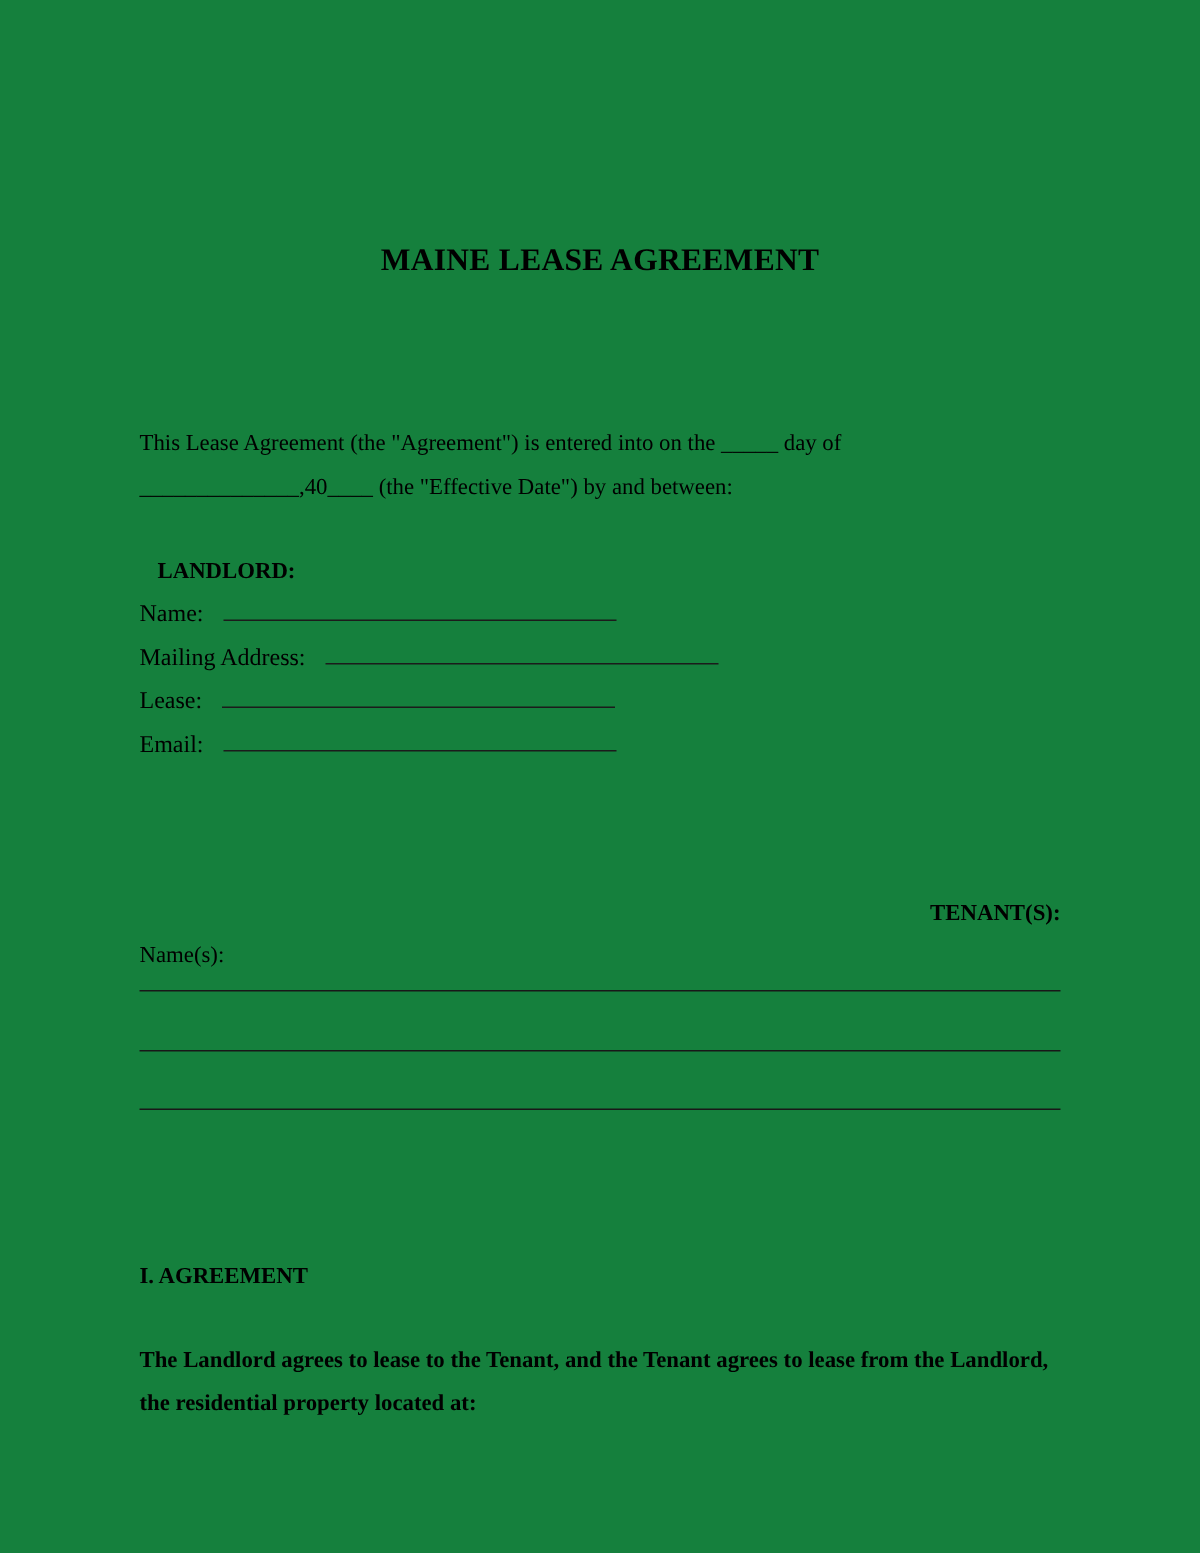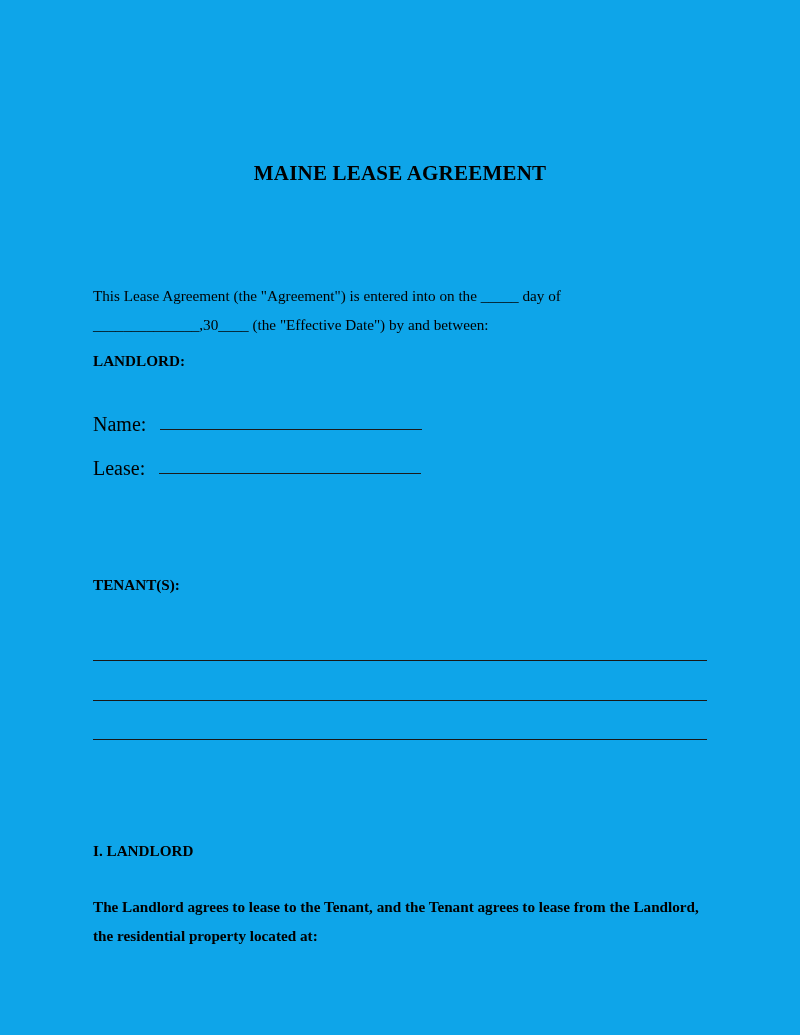--- a/index.html
+++ b/index.html
@@ -13,21 +13,21 @@
     position: relative;
     font-family: "Liberation Serif", "DejaVu Serif", serif;
     color: #000000;
     -webkit-font-smoothing: antialiased;
   }
   .page {
     position: absolute;
     top: 0; left: 0;
     width: 800px;
     height: 1035px;
-    background: #0ea5e9;
+    background: #15803d;
     overflow: hidden;
   }
 
   
   .doc-title {
     position: absolute;
     left: 0;
     top: 160px;
     width: 800px;
     text-align: center;
@@ -41,23 +41,23 @@
   .block {
     position: absolute;
     left: 93px;
     width: 614px;
     font-size: 15.2px;
     line-height: 29px;
   }
   .block.bold { font-weight: bold; }
 
   .intro { top: 281px; }
-  .landlord-head { top: 346px; }
+  .landlord-head { top: 366px; margin-left: 12px; }
   .and-line { top: 537px; }
-  .tenant-head { top: 570px; }
+  .tenant-head { top: 594px; text-align: right; }
   .tenant-names { top: 622px; }
   .premises-head { top: 836px; }
   .premises-body { top: 892px; font-weight: bold; }
 
   
   .blank {
     text-decoration-thickness: 1px;
     text-underline-offset: 2px;
     white-space: pre;
   }
@@ -65,24 +65,23 @@
   
   .field-rows {
     position: absolute;
     left: 93px;
     top: 395px;
     width: 614px;
   }
   .field-row {
     position: relative;
     height: 29px;
-    font-size: 20px;
+    font-size: 16px;
     line-height: 29px;
     white-space: nowrap;
-    margin-top: 15px;
   }
   .field-label {
     display: inline-block;
     vertical-align: baseline;
   }
   .field-rule {
     display: inline-block;
     vertical-align: middle;
     height: 0;
     border-bottom: 1.6px solid #1b1b1b;
@@ -111,48 +110,57 @@
   .wide-rule:last-child { margin-bottom: 0; }
 </style>
 </head>
 <body>
 
 <div class="page">
 
   <div class="doc-title">MAINE LEASE AGREEMENT</div>
 
   <div class="block intro">
-    <span>This Lease Agreement (the "Agreement") is entered into on the </span><span class="blank">_____</span><span> day of </span><span class="blank">______________</span><span>,</span><span>30</span><span class="blank">____</span><span> (the "Effective Date") by and between:</span>
+    <span>This Lease Agreement (the "Agreement") is entered into on the </span><span class="blank">_____</span><span> day of </span><span class="blank">______________</span><span>,</span><span>40</span><span class="blank">____</span><span> (the "Effective Date") by and between:</span>
   </div>
 
   <div class="block bold landlord-head">LANDLORD:</div>
 
   <div class="field-rows">
 
     <div class="field-row">
       <span class="field-label">Name:</span>
       <span class="field-rule rule-name"></span>
     </div>
 
+    <div class="field-row">
+      <span class="field-label">Mailing Address:</span>
+      <span class="field-rule rule-address"></span>
+    </div>
 
     <div class="field-row">
       <span class="field-label">Lease:</span>
       <span class="field-rule rule-phone"></span>
     </div>
 
+    <div class="field-row">
+      <span class="field-label">Email:</span>
+      <span class="field-rule rule-email"></span>
+    </div>
 
   </div>
 
 
   <div class="block bold tenant-head">TENANT(S):</div>
 
+  <div class="block tenant-names">Name(s):</div>
 
   <div class="tenant-rules">
     <div class="wide-rule"></div>
     <div class="wide-rule"></div>
     <div class="wide-rule"></div>
   </div>
 
-  <div class="block bold premises-head">I. LANDLORD</div>
+  <div class="block bold premises-head">I. AGREEMENT</div>
 
   <div class="block premises-body">The Landlord agrees to lease to the Tenant, and the Tenant agrees to lease from the Landlord, the residential property located at:</div>
 
 </div>
 
 </body></html>

